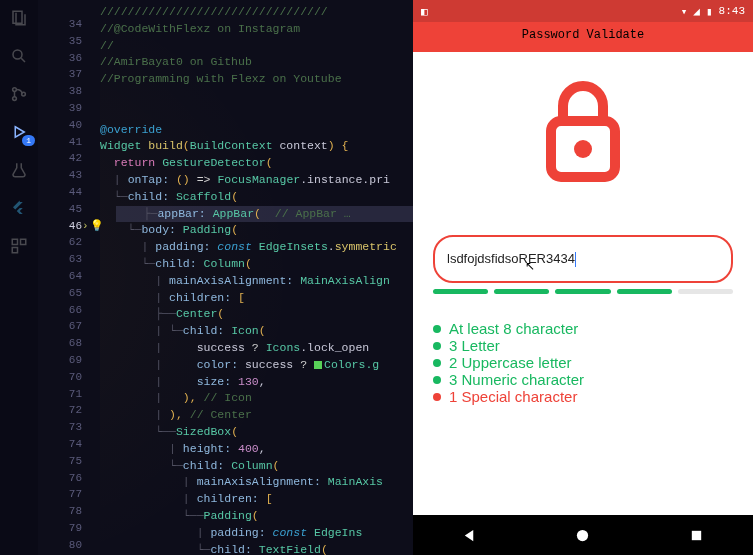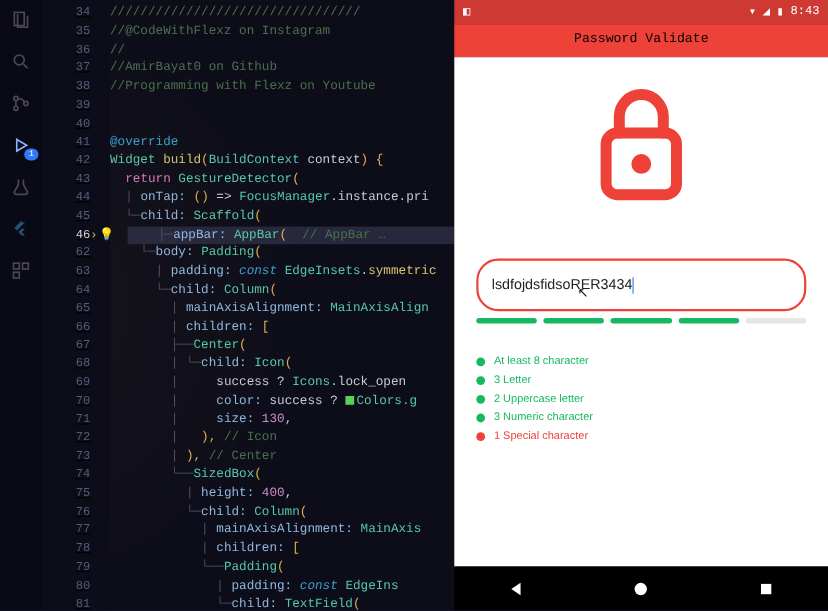--- a/index.html
+++ b/index.html
@@ -56,23 +56,22 @@
   background: #3478f6;
   color: #fff;
   border-radius: 8px;
   font-size: 8px;
   padding: 0 4px;
   line-height: 11px;
 }
 .gutter {
   width: 62px;
   background: #0d0d1a;
-  padding-top: 4px;
+  padding-top: 16px;
   z-index: 1;
-  text-decoration: underline;
 }
 .line-no {
   color: #5a5a7a;
   font-size: 11px;
   text-align: right;
   padding-right: 18px;
   height: 16.8px;
   line-height: 16.8px;
   position: relative;
 }
@@ -186,21 +185,21 @@
   flex: 1;
   height: 5px;
   background: #e6e6e6;
   border-radius: 3px;
 }
 .strength span.on { background: #18b860; }
 .rules {
   margin-top: 26px;
   width: 100%;
   font-family: Arial, sans-serif;
-  font-size: 10px;
+  font-size: 15px;
 }
 .rule { display: flex; align-items: center; gap: 8px; height: 17px; }
 .rule .dot { width: 8px; height: 8px; border-radius: 50%; }
 .rule.ok .dot { background: #18b860; }
 .rule.ok .txt { color: #18b860; }
 .rule.bad .dot { background: #ee4238; }
 .rule.bad .txt { color: #ee4238; }
 .navbar {
   height: 40px;
   background: #000;

